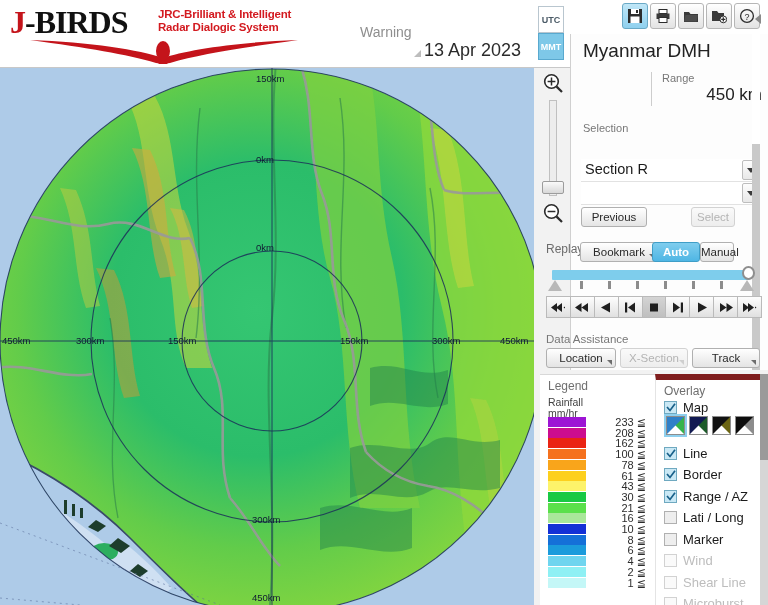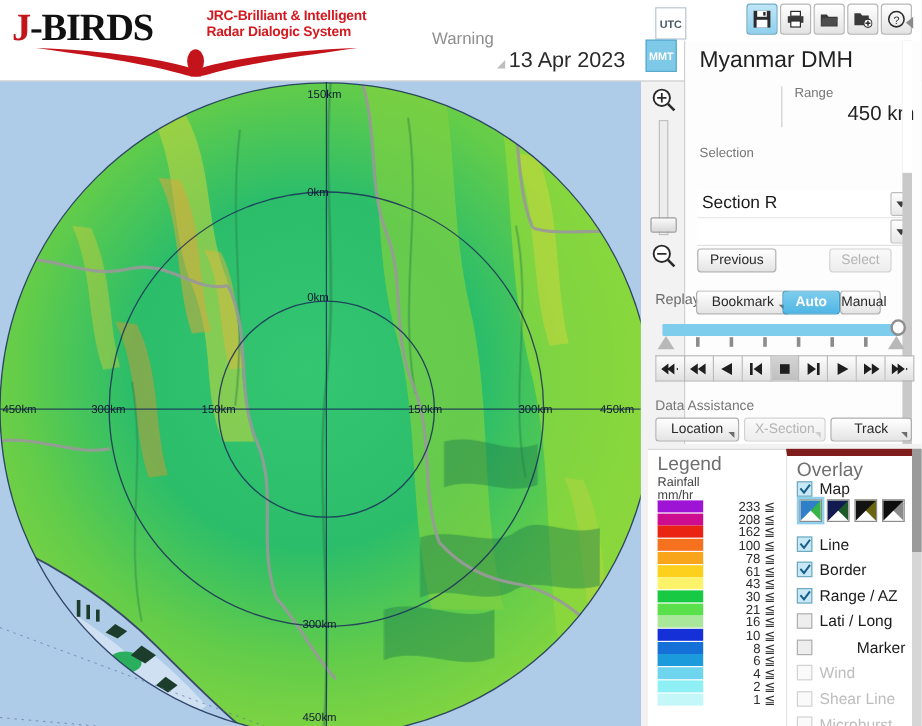--- a/index.html
+++ b/index.html
@@ -10,36 +10,36 @@
 
   
   .topbar { position:absolute; left:0; top:0; width:768px; height:68px;
     background:#ffffff; border-bottom:1px solid #c8c8c8; }
 
   .logo-wrap { position:absolute; left:6px; top:2px; width:300px; height:62px; }
   .logo-main { position:absolute; left:4px; top:2px; font-family:"Liberation Serif", serif;
     font-size:32px; font-weight:bold; letter-spacing:-1px; color:#111; }
   .logo-main .jr { color:#c4141b; }
   .logo-sub { position:absolute; left:152px; top:6px; color:#d31a20;
-    font-size:11.5px; font-weight:bold; line-height:13px; letter-spacing:-0.2px;margin-left:14px; }
+    font-size:11.5px; font-weight:bold; line-height:13px; letter-spacing:-0.2px; }
   .bird { position:absolute; left:24px; top:36px; width:270px; height:26px; }
 
   .warnbox { position:absolute; left:352px; top:4px; width:74px; height:58px;
     background:#fff; border:0; }
   .warn-label { position:absolute; left:360px; top:24px; font-size:14px; color:#8e8e8e; }
   .warn-corner { position:absolute; left:414px; top:50px; width:0; height:0;
      border-left:7px solid transparent; border-bottom:7px solid #bdbdbd; }
 
   .clock-time { position:absolute; left:424px; top:4px; font-size:32px; color:#2b2b2b;
      letter-spacing:0px; }
   .clock-date { position:absolute; left:424px; top:40px; font-size:18px; color:#2b2b2b; }
 
   .tzbtn { position:absolute; left:538px; width:26px; height:27px; font-size:9px;
     font-weight:bold; text-align:center; line-height:27px; border:1px solid #b9c6cf; }
-  .tz-utc { top:6px; background:#ffffff; color:#4a5a66;margin-left:8px; }
+  .tz-utc { top:6px; background:#ffffff; color:#4a5a66; }
   .tz-mmt { top:33px; background:#7ec8e8; color:#ffffff; border-color:#59a9cf; }
 
   .toolbar { position:absolute; left:622px; top:3px; height:28px; display:flex; gap:2px; }
   .tbtn { width:26px; height:26px; border:1px solid #b6b6b6; border-radius:3px;
     background:linear-gradient(#ffffff,#e3e3e3); display:flex; align-items:center;
     justify-content:center; }
   .tbtn.active { background:linear-gradient(#bfe6f7,#8fd0ee); border-color:#6aa9c6; }
   .collapse-arrow { position:absolute; left:755px; top:14px; width:0;height:0;
     border-top:5px solid transparent; border-bottom:5px solid transparent;
     border-right:6px solid #8a8a8a; }
@@ -112,21 +112,21 @@
   .tp.sel { background:linear-gradient(#d4d4d4,#bfbfbf); }
 
   
   .da-lbl { position:absolute; left:546px; top:333px; font-size:11.5px; color:#777; }
 
   
   .legendpanel { position:absolute; left:540px; top:374px; width:115px; height:231px;
     background:#fff; border-top:1px solid #d8d8d8; }
   .ovpanel { position:absolute; left:655px; top:374px; width:105px; height:231px;
     background:#fff; border-top:6px solid #7f1d1d; border-left:1px solid #e4e4e4; }
-  .panel-hd { position:absolute; left:8px; top:4px; font-size:16px; color:#6f6f6f; }
+  .panel-hd { position:absolute; left:8px; top:4px; font-size:12px; color:#6f6f6f; }
 
   .rain-lbl { position:absolute; left:8px; top:22px; font-size:10.5px; color:#444;
      line-height:11px; }
   .lg-row { position:absolute; left:8px; width:100px; height:10.6px; }
   .lg-sw { position:absolute; left:0; top:0; width:38px; height:10px; }
   .lg-val { position:absolute; left:40px; top:-1px; width:58px; text-align:right;
     font-size:11px; color:#2c2c2c; white-space:nowrap; }
 
   .ov-row { position:absolute; left:8px; width:95px; height:22px; display:flex;
     align-items:center; }
@@ -364,21 +364,21 @@
         </div>
     </div>
     <div class="selrow" style="top:148px;">
       <div class="txt"></div>
       <div class="ddbtn">
           <span class="dd-caret"></span>
         </div>
     </div>
 
     <div class="btn" style="left:10px; top:173px; width:66px; height:20px; line-height:19px;">Previous</div>
-    <div class="btn disabled" style="left:120px; top:173px; width:52px; height:20px; line-height:19px;">Select</div>
+    <div class="btn disabled" style="left:120px; top:173px; width:44px; height:20px; line-height:19px;">Select</div>
   </div>
   <div class="panel-edge">
     <div class="panel-edge-thumb"></div>
   </div>
 
   <div class="replay-lbl">Replay</div>
   <div class="btn" style="left:580px; top:242px; width:78px; height:20px; line-height:19px;">
     <span>Bookmark</span>
     <span class="dropcorner"></span>
   </div>
@@ -599,21 +599,21 @@
             <svg width="10" height="9" viewBox="0 0 10 9">
               <path d="M1 4 L4 7.5 L9 0.8" stroke="#18608a" stroke-width="1.7" fill="none"></path>
             </svg>
           </span>
           <span class="ov-txt">Range / AZ</span>
         </div>
         <div class="ov-row" style="top: 126.5px;">
           <span class="cbx off"></span>
           <span class="ov-txt">Lati / Long</span>
         </div>
-        <div class="ov-row" style="top: 148px; gap: 31px;">
+        <div class="ov-row" style="top: 148px;">
           <span class="cbx off"></span>
           <span class="ov-txt">Marker</span>
         </div>
         <div class="ov-row" style="top: 169.5px;">
           <span class="cbx dim"></span>
           <span class="ov-txt dim">Wind</span>
         </div>
         <div class="ov-row" style="top: 191px;">
           <span class="cbx dim"></span>
           <span class="ov-txt dim">Shear Line</span>

